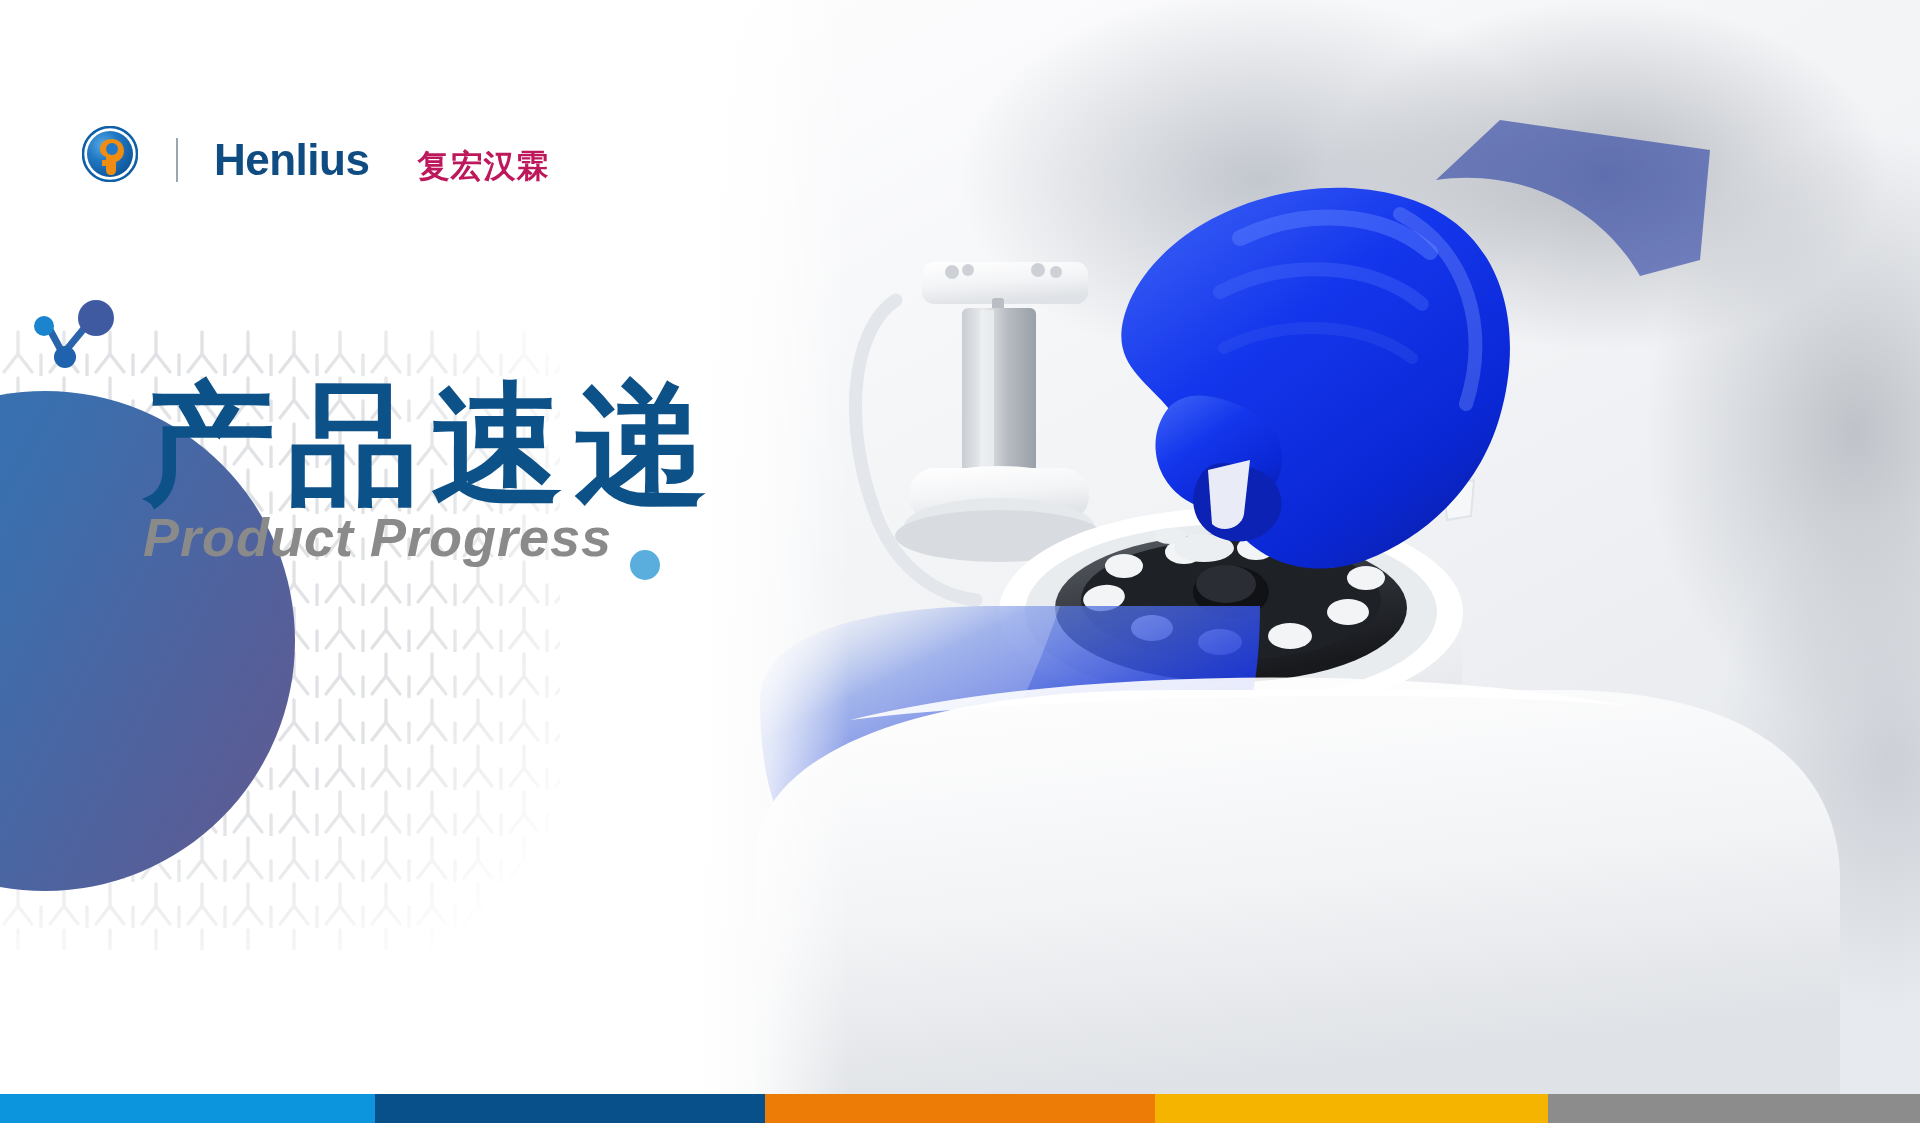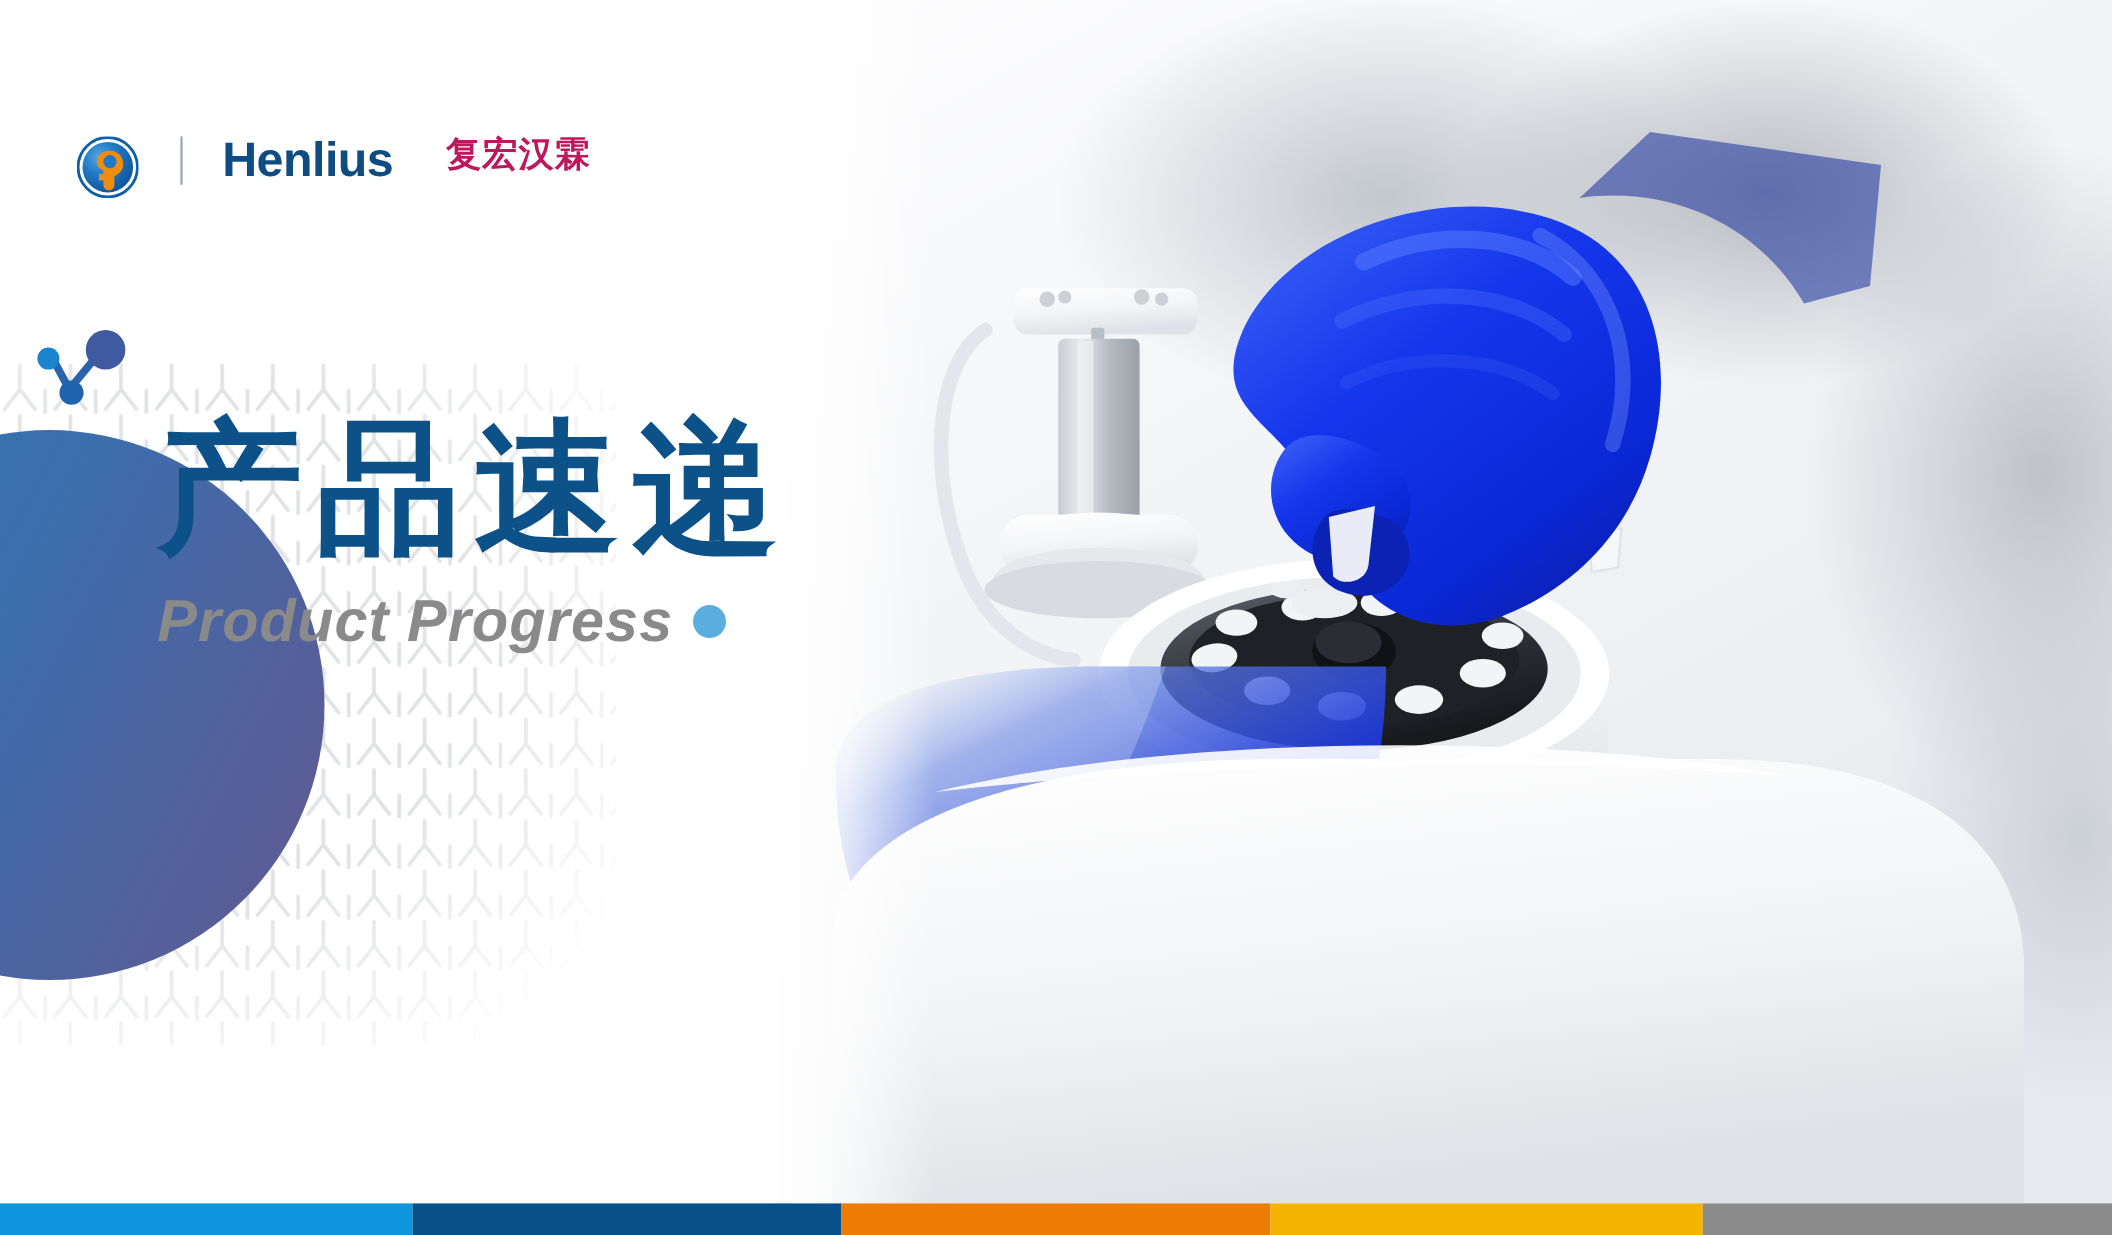--- a/index.html
+++ b/index.html
@@ -62,22 +62,22 @@
 
   
   .photo {
     position:absolute; left:700px; top:0; width:1220px; height:1094px;
     overflow:hidden;
   }
   .photo svg { display:block; }
 
   
   .logo-row {
-    position:absolute; left:70px; top:124px;
-    display:flex; align-items:flex-start; gap:16px;
+    position:absolute; left:82px; top:124px;
+    display:flex; align-items:flex-end; gap:16px;
     height:58px;
   }
   .logo-mark { width:56px; height:56px; flex:0 0 auto; }
   .logo-divider {
     width:2px; height:44px; background:#9aa6b2;
     margin:0 20px 0 22px; flex:0 0 auto;
   }
   .logo-en {
     font-size:44px; font-weight:700; letter-spacing:-0.5px;
     color:#0f4c81; line-height:1; white-space:nowrap;
@@ -90,21 +90,21 @@
   }
 
   
   .headline-block { position:absolute; left:143px; top:378px; }
   .headline-cn {
     font-size:132px; font-weight:700; color:#0d5189;
     line-height:1.0; letter-spacing:12px; white-space:nowrap;
     font-family:"DejaVu Sans","Liberation Sans",sans-serif;
   }
   .headline-en {
-    margin-top:28px;
+    margin-top:0;
     font-size:54px; font-weight:700; font-style:italic;
     color:#8a8a8a; letter-spacing:1px; white-space:nowrap;
     line-height:1;
   }
 
   
   .color-bar {
     position:absolute; left:0; bottom:0; width:1920px; height:29px;
     display:flex;
   }

